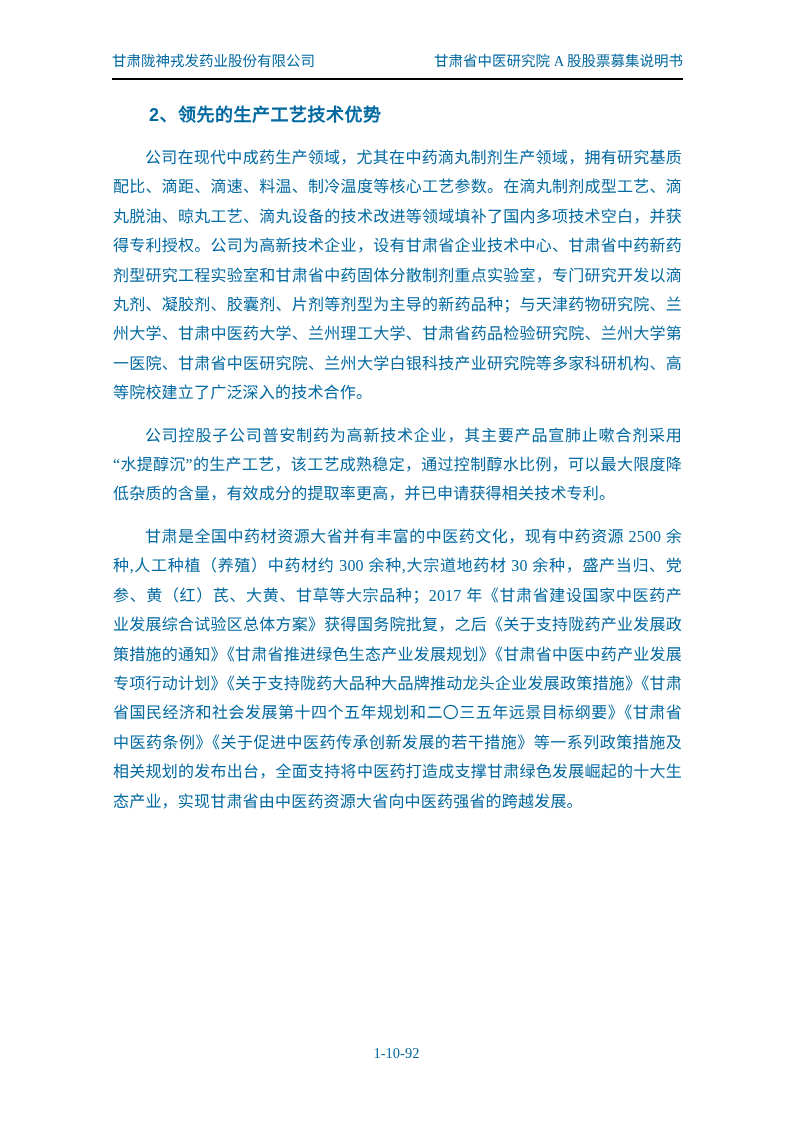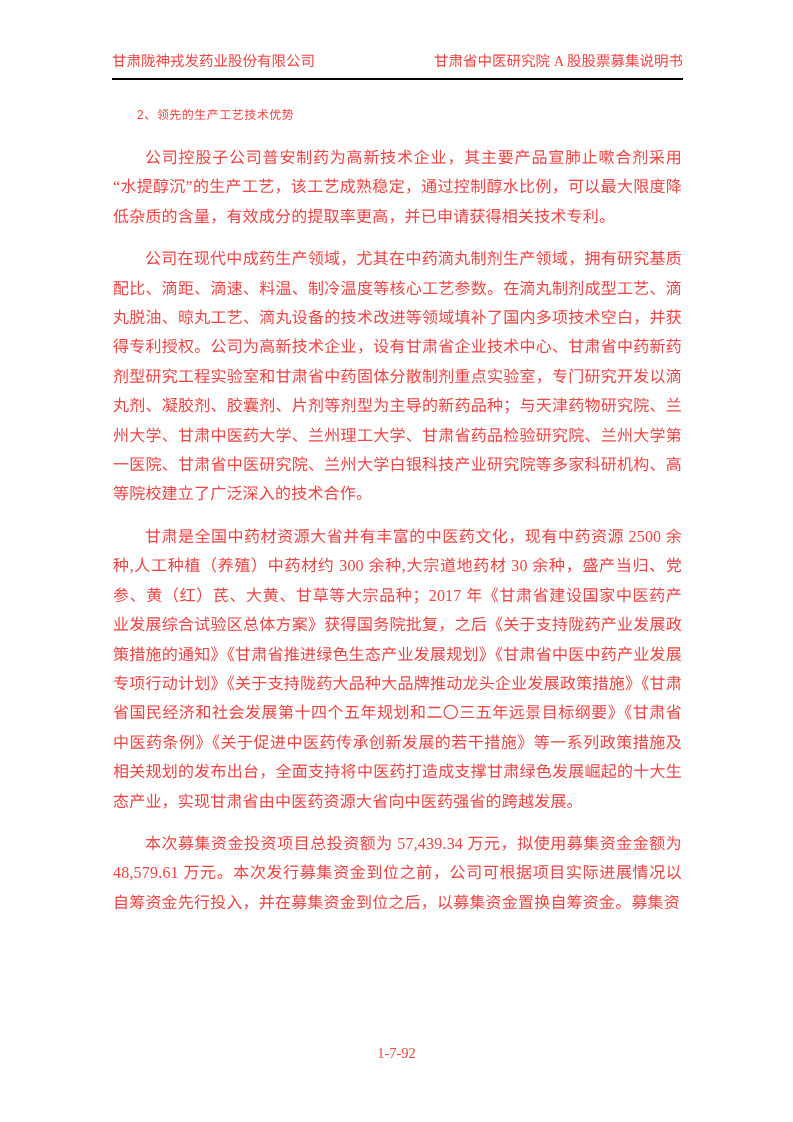--- a/index.html
+++ b/index.html
@@ -6,21 +6,21 @@
     margin: 0;
     padding: 0;
     background: #ffffff;
   }
   .page {
     position: relative;
     width: 793px;
     height: 1122px;
     margin: 0 auto;
     background: #ffffff;
-    color: #ef4444;
+    color: #0369a1;
     overflow: hidden;
     font-family: "Liberation Serif", "DejaVu Serif", serif;
   }
   .doc-header {
     position: absolute;
     top: 50px;
     left: 112px;
     right: 110px;
     display: flex;
     justify-content: space-between;
@@ -35,22 +35,22 @@
     white-space: nowrap;
   }
   .doc-body {
     position: absolute;
     top: 80px;
     left: 113px;
     width: 569px;
   }
   .heading {
     font-family: "Liberation Sans", "DejaVu Sans", sans-serif;
-    font-weight: normal;
-    font-size: 12px;
+    font-weight: bold;
+    font-size: 18px;
     line-height: 25px;
     text-indent: 2em;
     margin: 23px 0 15px 0;
     letter-spacing: 0.5px;
   }
   .para {
     font-size: 16px;
     line-height: 29.4px;
     text-align: justify;
     text-justify: inter-ideograph;
@@ -74,26 +74,25 @@
 <div class="page">
 
   <div class="doc-header">
     <span class="hdr-left">甘肃陇神戎发药业股份有限公司</span>
     <span class="hdr-right">甘肃省中医研究院 A 股股票募集说明书</span>
   </div>
 
   <div class="doc-body">
     <div class="heading">2、领先的生产工艺技术优势</div>
 
+    <p class="para">公司在现代中成药生产领域，尤其在中药滴丸制剂生产领域，拥有研究基质配比、滴距、滴速、料温、制冷温度等核心工艺参数。在滴丸制剂成型工艺、滴丸脱油、晾丸工艺、滴丸设备的技术改进等领域填补了国内多项技术空白，并获得专利授权。公司为高新技术企业，设有甘肃省企业技术中心、甘肃省中药新药剂型研究工程实验室和甘肃省中药固体分散制剂重点实验室，专门研究开发以滴丸剂、凝胶剂、胶囊剂、片剂等剂型为主导的新药品种；与天津药物研究院、兰州大学、甘肃中医药大学、兰州理工大学、甘肃省药品检验研究院、兰州大学第一医院、甘肃省中医研究院、兰州大学白银科技产业研究院等多家科研机构、高等院校建立了广泛深入的技术合作。</p>
+
     <p class="para">公司控股子公司普安制药为高新技术企业，其主要产品宣肺止嗽合剂采用“水提醇沉”的生产工艺，该工艺成熟稳定，通过控制醇水比例，可以最大限度降低杂质的含量，有效成分的提取率更高，并已申请获得相关技术专利。</p>
-
-    <p class="para">公司在现代中成药生产领域，尤其在中药滴丸制剂生产领域，拥有研究基质配比、滴距、滴速、料温、制冷温度等核心工艺参数。在滴丸制剂成型工艺、滴丸脱油、晾丸工艺、滴丸设备的技术改进等领域填补了国内多项技术空白，并获得专利授权。公司为高新技术企业，设有甘肃省企业技术中心、甘肃省中药新药剂型研究工程实验室和甘肃省中药固体分散制剂重点实验室，专门研究开发以滴丸剂、凝胶剂、胶囊剂、片剂等剂型为主导的新药品种；与天津药物研究院、兰州大学、甘肃中医药大学、兰州理工大学、甘肃省药品检验研究院、兰州大学第一医院、甘肃省中医研究院、兰州大学白银科技产业研究院等多家科研机构、高等院校建立了广泛深入的技术合作。</p>
 
 
     <p class="para">甘肃是全国中药材资源大省并有丰富的中医药文化，现有中药资源 2500 余种,人工种植（养殖）中药材约 300 余种,大宗道地药材 30 余种，盛产当归、党参、黄（红）芪、大黄、甘草等大宗品种；2017 年《甘肃省建设国家中医药产业发展综合试验区总体方案》获得国务院批复，之后《关于支持陇药产业发展政策措施的通知》《甘肃省推进绿色生态产业发展规划》《甘肃省中医中药产业发展专项行动计划》《关于支持陇药大品种大品牌推动龙头企业发展政策措施》《甘肃省国民经济和社会发展第十四个五年规划和二〇三五年远景目标纲要》《甘肃省中医药条例》《关于促进中医药传承创新发展的若干措施》等一系列政策措施及相关规划的发布出台，全面支持将中医药打造成支撑甘肃绿色发展崛起的十大生态产业，实现甘肃省由中医药资源大省向中医药强省的跨越发展。</p>
 
 
-    <p class="para">本次募集资金投资项目总投资额为 57,439.34 万元，拟使用募集资金金额为 48,579.61 万元。本次发行募集资金到位之前，公司可根据项目实际进展情况以自筹资金先行投入，并在募集资金到位之后，以募集资金置换自筹资金。募集资</p>
   </div>
 
-  <div class="doc-footer">1-7-92</div>
+  <div class="doc-footer">1-10-92</div>
 
 </div>
 
 </body></html>

